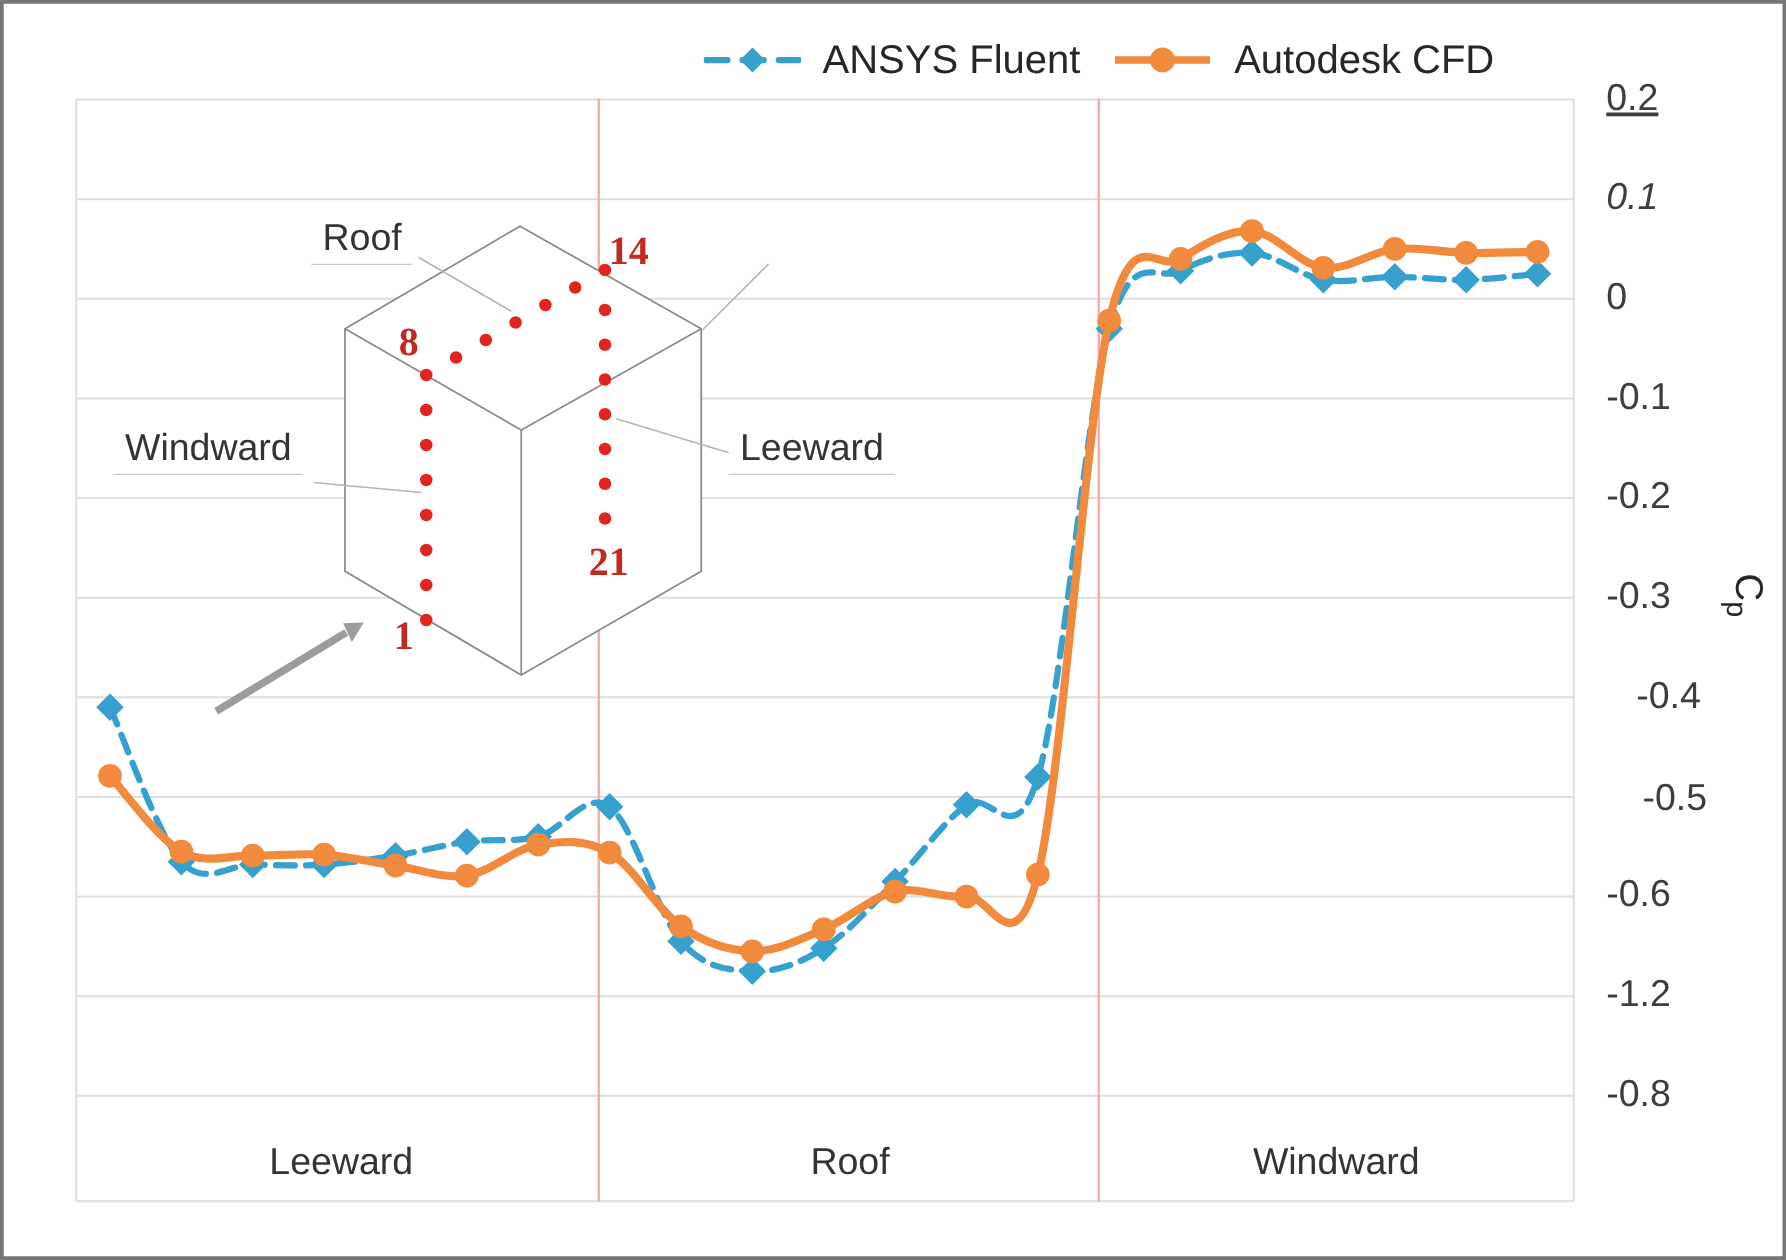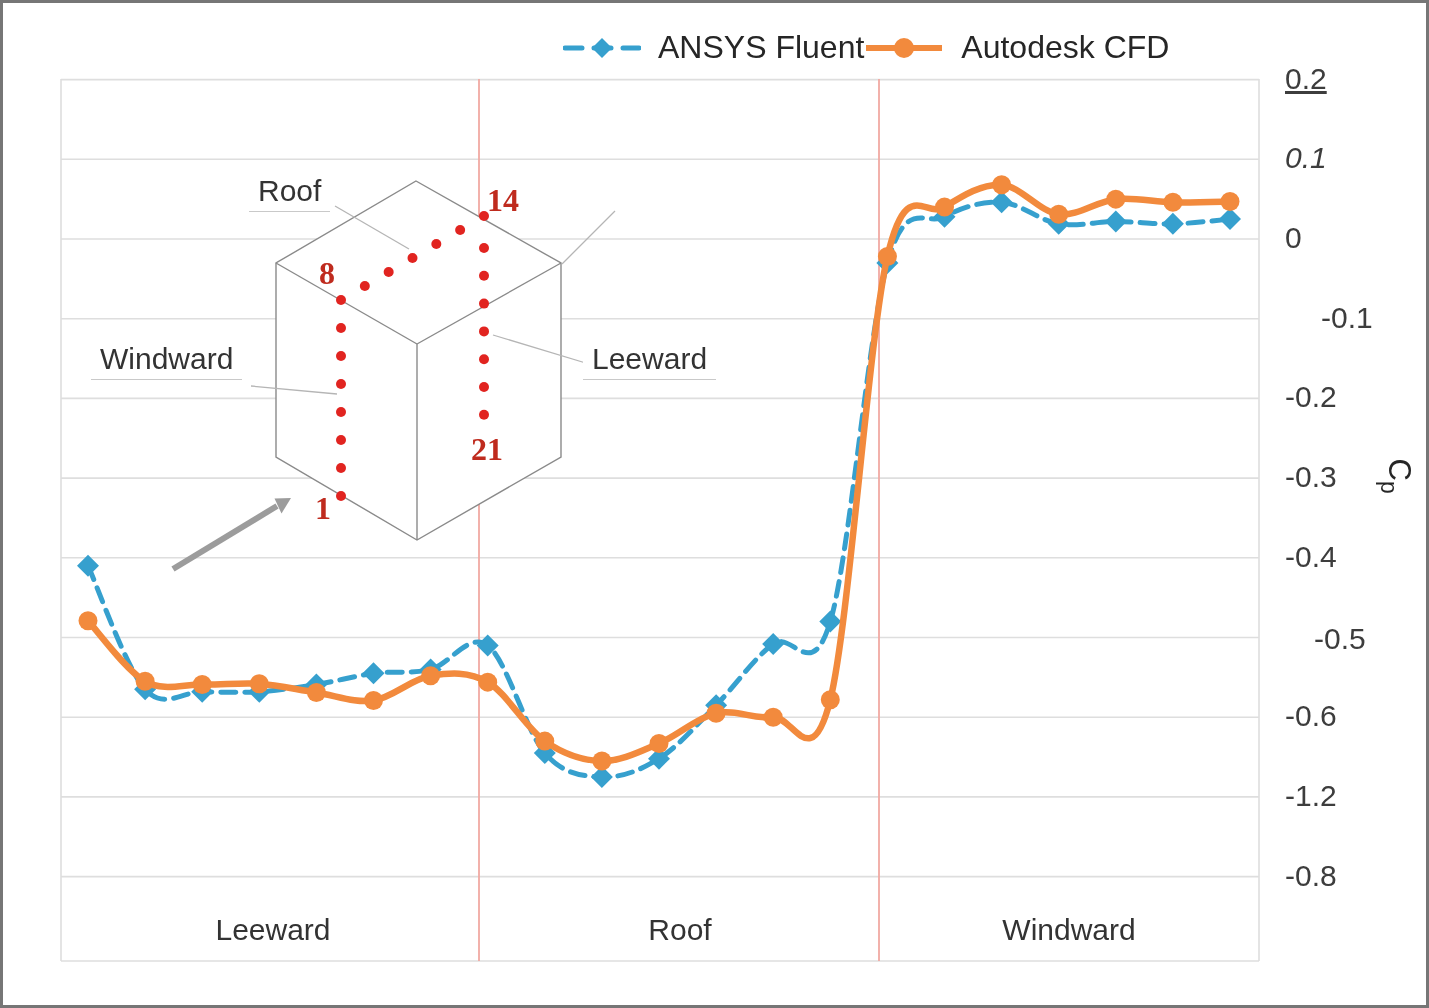--- a/index.html
+++ b/index.html
@@ -1,18 +1,18 @@
 <!DOCTYPE html>
 <html><head>
 <meta charset="utf-8">
 <style>
   html,body{margin:0;padding:0;background:#fff;}
   .figure{position:relative;width:1429px;height:1008px;background:#fff;border:3px solid #767676;box-sizing:border-box;overflow:hidden;font-family:"Liberation Sans",sans-serif;}
   #chart-svg{position:absolute;left:0;top:0;}
-  .legend{position:absolute;left:560px;top:26px;display:flex;align-items:center;}
+  .legend{position:absolute;left:560px;top:26px;display:flex;align-items:center;gap:26px;}
   .legend-item{display:flex;align-items:center;gap:17px;}
   .legend-item span{font-size:32px;color:#262626;white-space:nowrap;}
   .ytick{position:absolute;left:1282px;width:80px;text-align:left;font-size:30px;color:#3d3d3d;}
   .ylabel{position:absolute;left:1358px;top:470px;width:70px;font-size:31px;color:#262626;transform:rotate(90deg);transform-origin:center;}
   .ylabel sub{font-size:23px;}
   .xsection{position:absolute;top:910px;width:220px;text-align:center;font-size:30px;color:#333;}
   .callout{position:absolute;background:#fff;padding:1px 9px 3px 9px;font-size:30px;color:#333;border-bottom:1px solid #c9c9c9;white-space:nowrap;}
   .pnum{position:absolute;font-family:"Liberation Serif",serif;font-weight:bold;font-size:32px;color:#bf2b1e;}
 </style>
 </head>
@@ -139,24 +139,24 @@
           <circle cx="40" cy="14" r="10" fill="#f28a3d"></circle>
         </svg>
       <span>Autodesk CFD</span>
     </div>
   </div>
 
   <div id="yticks">
       <div class="ytick" style="top: 58.6px; text-decoration: underline;">0.2</div>
       <div class="ytick" style="top: 138.3px; font-style: italic;">0.1</div>
       <div class="ytick" style="top: 218px;">0</div>
-      <div class="ytick" style="top: 297.7px; margin-left: 36px;">-0.1</div>
+      <div class="ytick" style="top: 297.7px;">-0.1</div>
       <div class="ytick" style="top: 377.4px;">-0.2</div>
       <div class="ytick" style="top: 457.1px;">-0.3</div>
-      <div class="ytick" style="top: 536.8px;">-0.4</div>
+      <div class="ytick" style="top: 536.8px; margin-left: 24px;">-0.4</div>
       <div class="ytick" style="top: 619px; margin-left: 29px;">-0.5</div>
       <div class="ytick" style="top: 696.2px;">-0.6</div>
       <div class="ytick" style="top: 775.9px;">-1.2</div>
       <div class="ytick" style="top: 855.6px;">-0.8</div>
     </div>
 
   <div class="ylabel"><span>C</span><sub>p</sub></div>
 
   <div class="xsection" style="left:160px;">Leeward</div>
   <div class="xsection" style="left:567px;">Roof</div>

